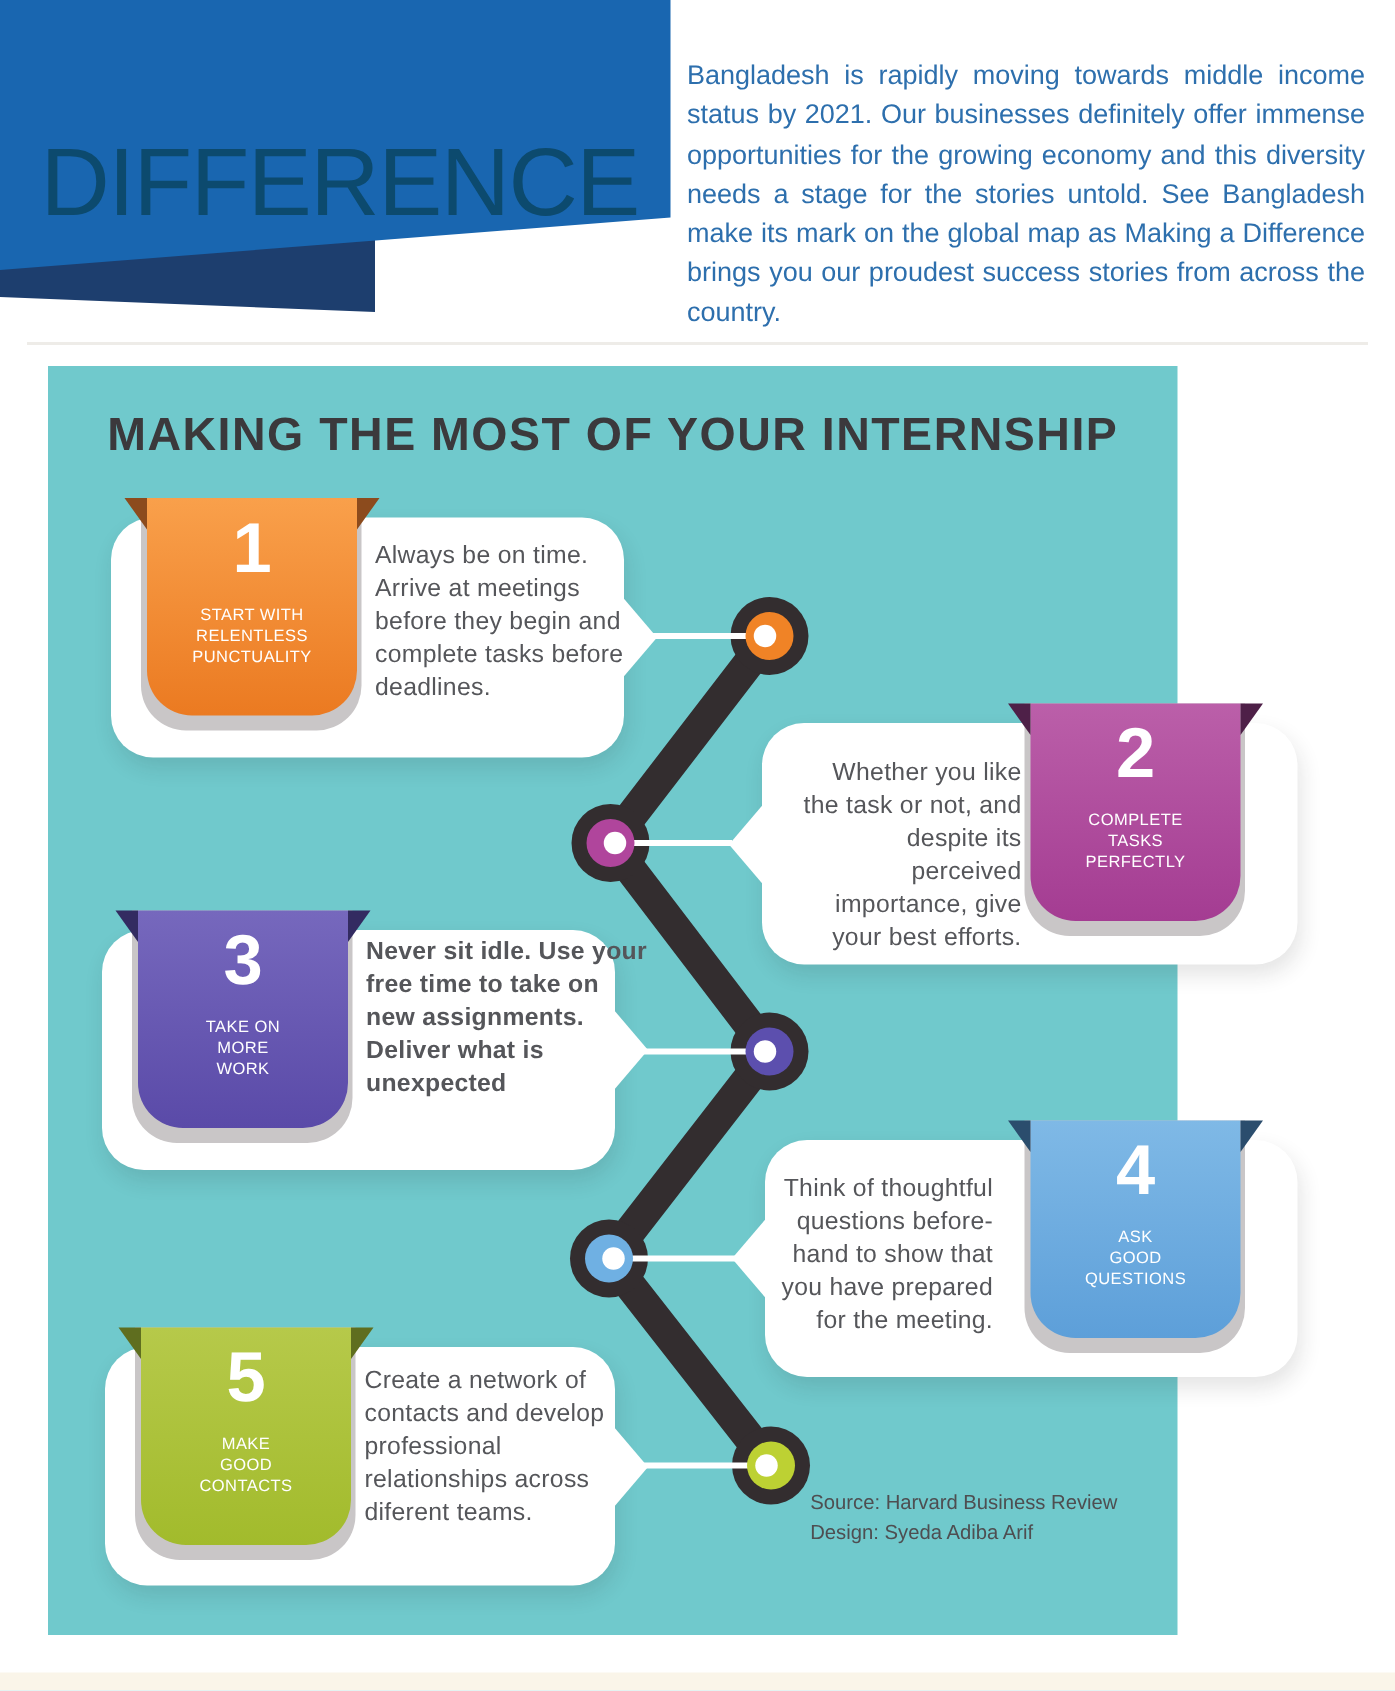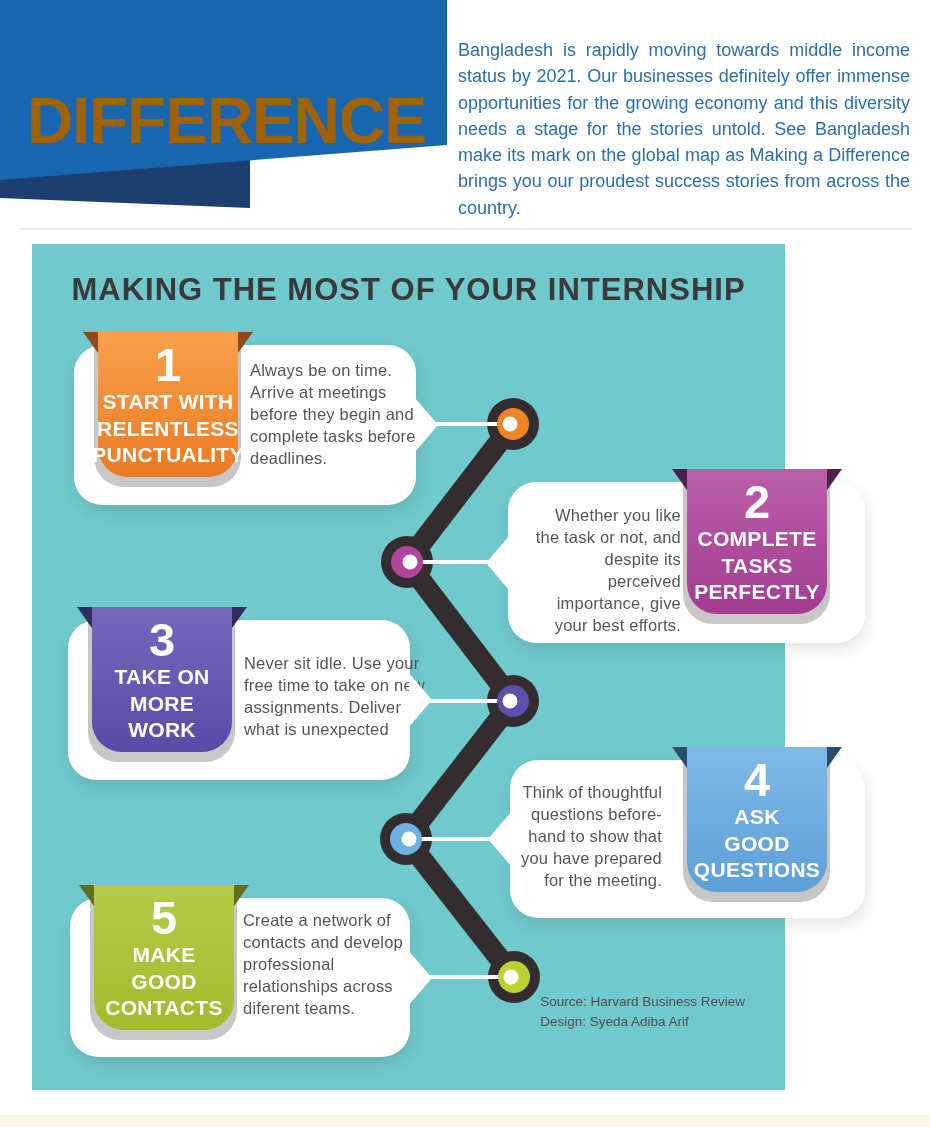--- a/index.html
+++ b/index.html
@@ -2,21 +2,21 @@
 <html><head>
 <meta charset="utf-8">
 <style>
   html,body{margin:0;padding:0;}
   body{font-family:"Liberation Sans",sans-serif;background:#ffffff;}
   .page{position:relative;width:930px;height:1127px;background:#ffffff;overflow:hidden;}
 
   
   .banner-svg{position:absolute;left:0;top:0;}
   .banner-title1{position:absolute;left:30px;top:14px;color:#ffffff;font-size:58px;font-weight:bold;letter-spacing:0;}
-  .banner-title2{position:absolute;left:27px;top:84px;color:#a16207;font-size:64px;font-weight:bold;letter-spacing:-1px;}
+  .banner-title2{position:absolute;left:27px;top:84px;color:#0c4a6e;font-size:64px;font-weight:normal;letter-spacing:-1px;}
   .intro{position:absolute;left:458px;top:19px;width:452px;font-size:18px;line-height:1.46;color:#2d6fad;text-align:justify;}
   .header-divider{position:absolute;left:18px;top:228px;width:894px;height:2px;background:#eeece8;}
 
   
   .panel{position:absolute;left:32px;top:244px;width:753px;height:846px;background:#70c9cc;}
   .panel-title{position:absolute;top:28px;left:0;right:0;text-align:center;font-size:31px;font-weight:bold;letter-spacing:1px;color:#3b393c;}
   .timeline-svg{position:absolute;left:0;top:0;z-index:1;}
 
   
   .card{position:absolute;background:#ffffff;border-radius:28px;box-shadow:2px 7px 14px rgba(30,30,30,0.12);z-index:2;}
@@ -29,33 +29,33 @@
   .ribbon{position:absolute;top:-13px;width:140px;height:145px;border-radius:0 0 30px 30px;
     background:linear-gradient(180deg,var(--accent-light),var(--accent-dark));z-index:4;
     display:flex;flex-direction:column;align-items:center;text-align:center;}
   .side-left  .ribbon{left:24px;}  .side-left  .ribbon-shadow{left:20px;}
   .side-right .ribbon{right:38px;} .side-right .ribbon-shadow{right:35px;}
   .ribbon::before{content:'';position:absolute;top:0;left:-15px;width:0;height:0;
     border-top:21px solid var(--fold);border-left:15px solid transparent;}
   .ribbon::after{content:'';position:absolute;top:0;right:-15px;width:0;height:0;
     border-top:21px solid var(--fold);border-right:15px solid transparent;}
   .ribbon-num{margin-top:8px;color:#ffffff;font-size:47px;font-weight:bold;line-height:1.05;}
-  .ribbon-label{margin-top:0;color:#ffffff;font-size:21px;font-weight:bold;line-height:1.25;
+  .ribbon-label{margin-top:15px;color:#ffffff;font-size:11px;font-weight:normal;line-height:1.25;
     letter-spacing:0.3px;white-space:pre-line;padding:0 6px;}
 
   .card-text{position:absolute;font-size:16.5px;line-height:1.33;color:#55565a;letter-spacing:0.2px;}
   .side-right .card-text{text-align:right;}
 
   
   #card1{left:42px;top:101px;width:342px;height:160px;}
   #card1 .card-text{left:176px;top:15px;width:184px;}
   #card2{left:476px;top:238px;width:357px;height:161px;}
   #card2 .card-text{left:20px;top:23px;width:153px;}
   #card3{left:36px;top:376px;width:342px;height:160px;}
-  #card3 .card-text{left:176px;top:33px;width:188px;}
+  #card3 .card-text{left:176px;top:4px;width:188px;font-weight:bold;}
   #card4{left:478px;top:516px;width:355px;height:158px;}
   #card4 .card-text{left:0;top:22px;width:152px;}
   #card5{left:38px;top:654px;width:340px;height:159px;}
   #card5 .card-text{left:173px;top:12px;width:182px;}
 
   .source{position:absolute;right:40px;top:748px;font-size:13.5px;line-height:1.45;color:#4e4e51;z-index:2;}
 
   .bottom-strip{position:absolute;left:0;bottom:0;width:100%;height:12px;background:#faf5e9;}
 </style>
 </head>

